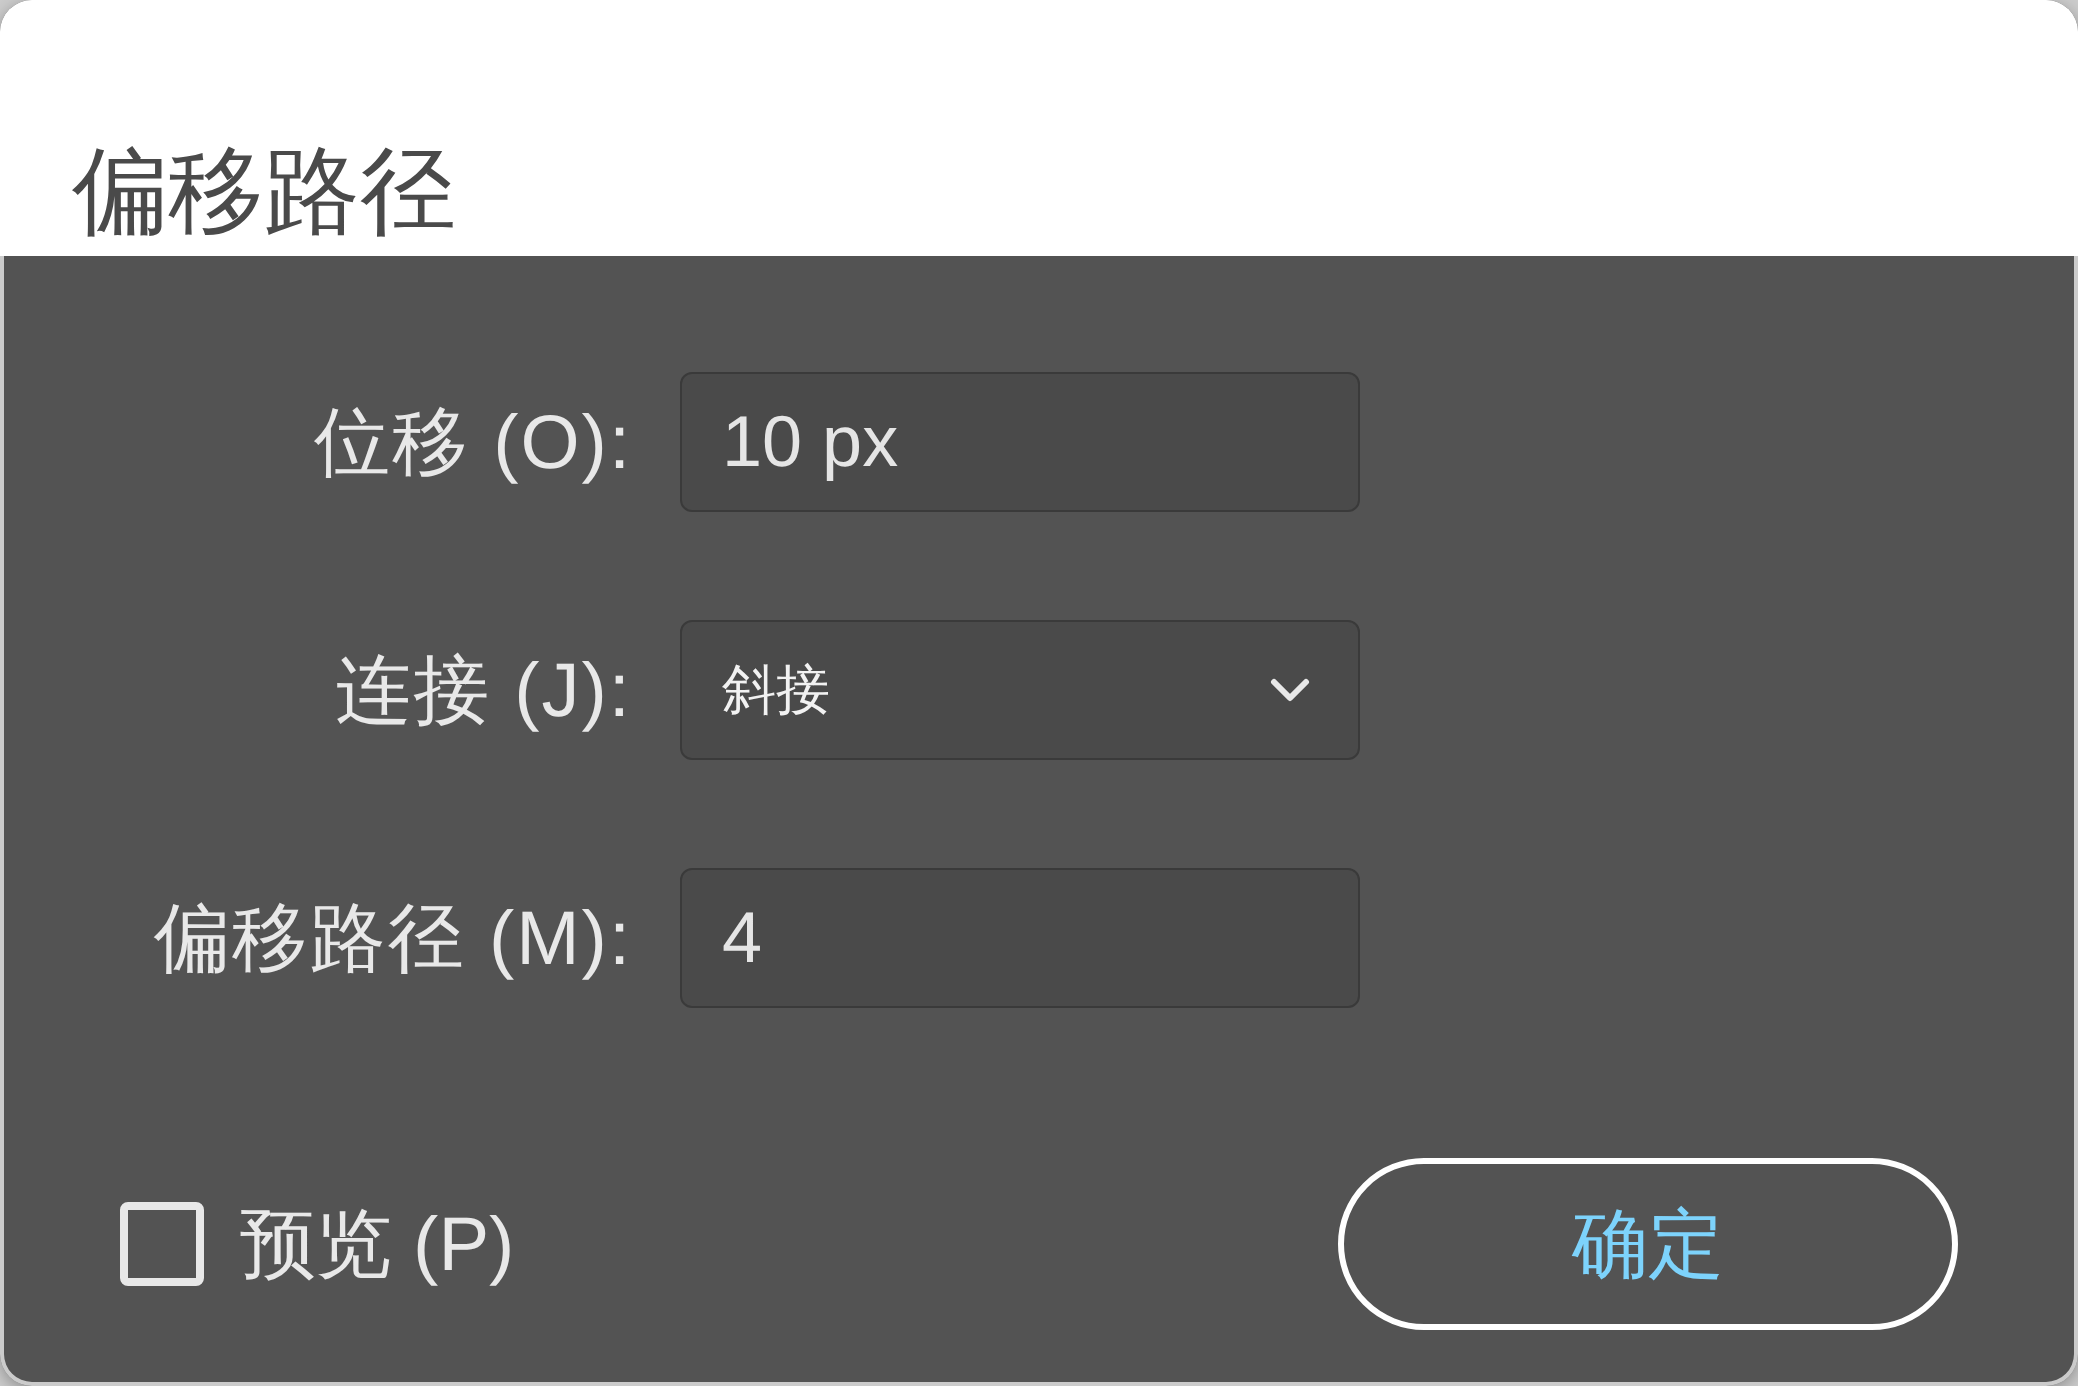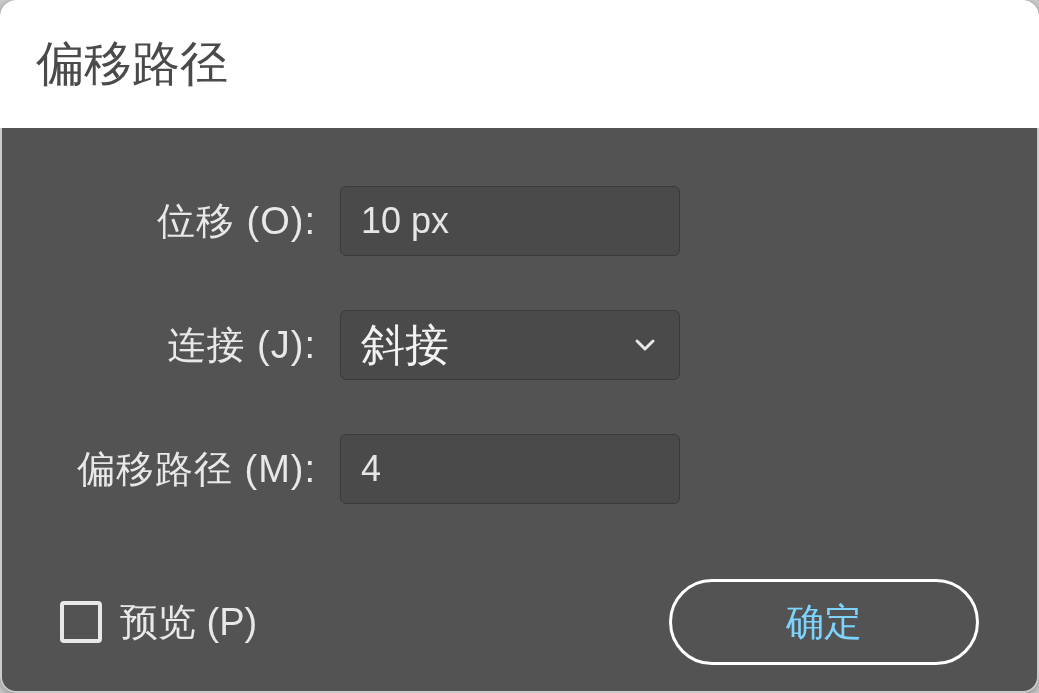--- a/index.html
+++ b/index.html
@@ -13,21 +13,21 @@
       background: #535353;
       border-radius: 16px;
       overflow: hidden;
       box-shadow: inset 0 0 0 2px rgba(255,255,255,0.7), 0 2px 8px rgba(0,0,0,0.3);
     }
 
     .titlebar {
       height: 128px;
       background: #ffffff;
       display: flex;
-      align-items: center;
+      align-items: flex-end;
       padding-left: 36px;
       border-top-left-radius: 16px;
       border-top-right-radius: 16px;
     }
     .dialog-title {
       font-size: 48px;
       color: #4a4a4a;
       font-weight: 400;
     }
 
@@ -65,21 +65,21 @@
       outline: none;
     }
 
     .dropdown {
       width: 100%;
       height: 70px;
       background: #4a4a4a;
       border: 1.5px solid #3a3a3a;
       border-radius: 6px;
       color: #f2f2f2;
-      font-size: 44px;
+      font-size: 27px;
       padding: 16px 20px;
       display: flex;
       align-items: center;
       justify-content: space-between;
       cursor: pointer;
     }
     .dropdown .chev {
       width: 28px;
       height: 28px;
       display: flex;

